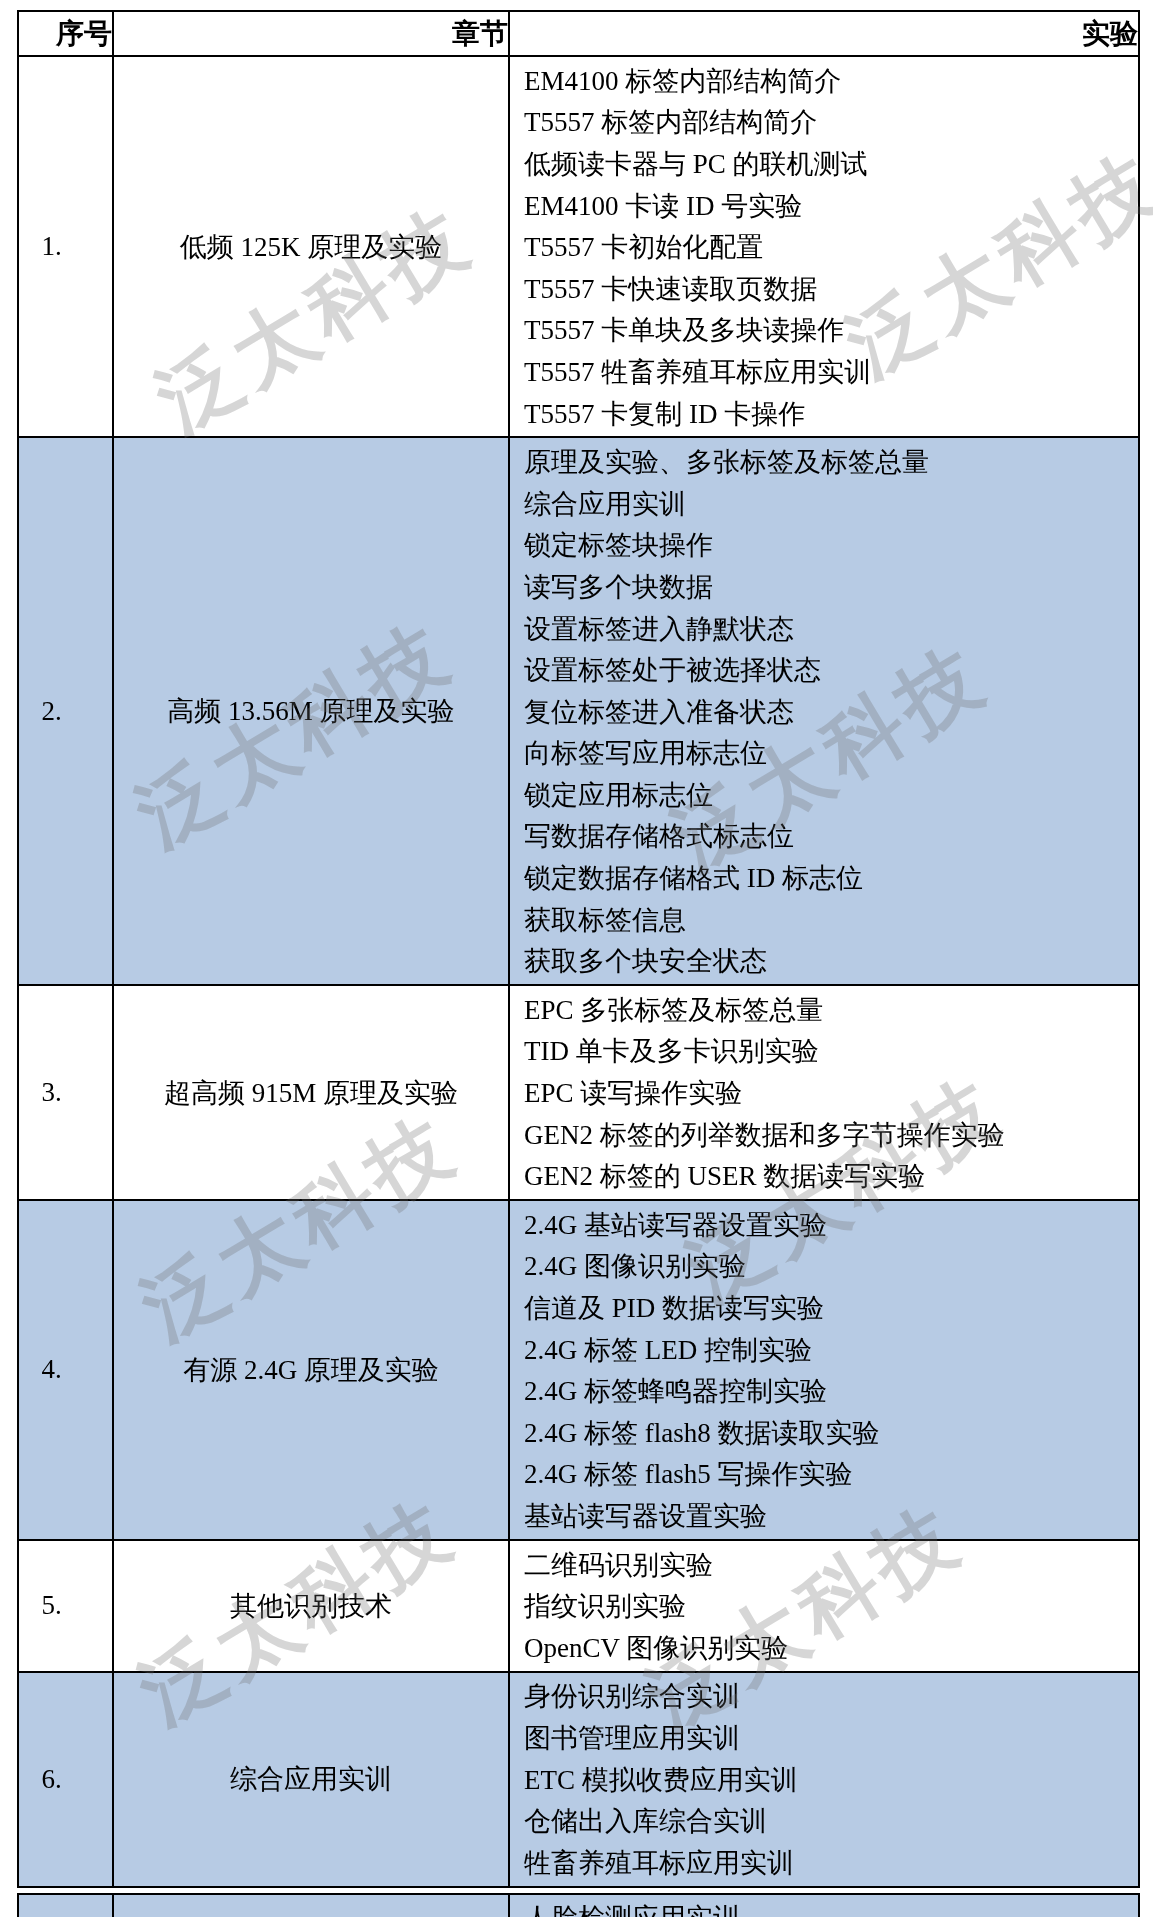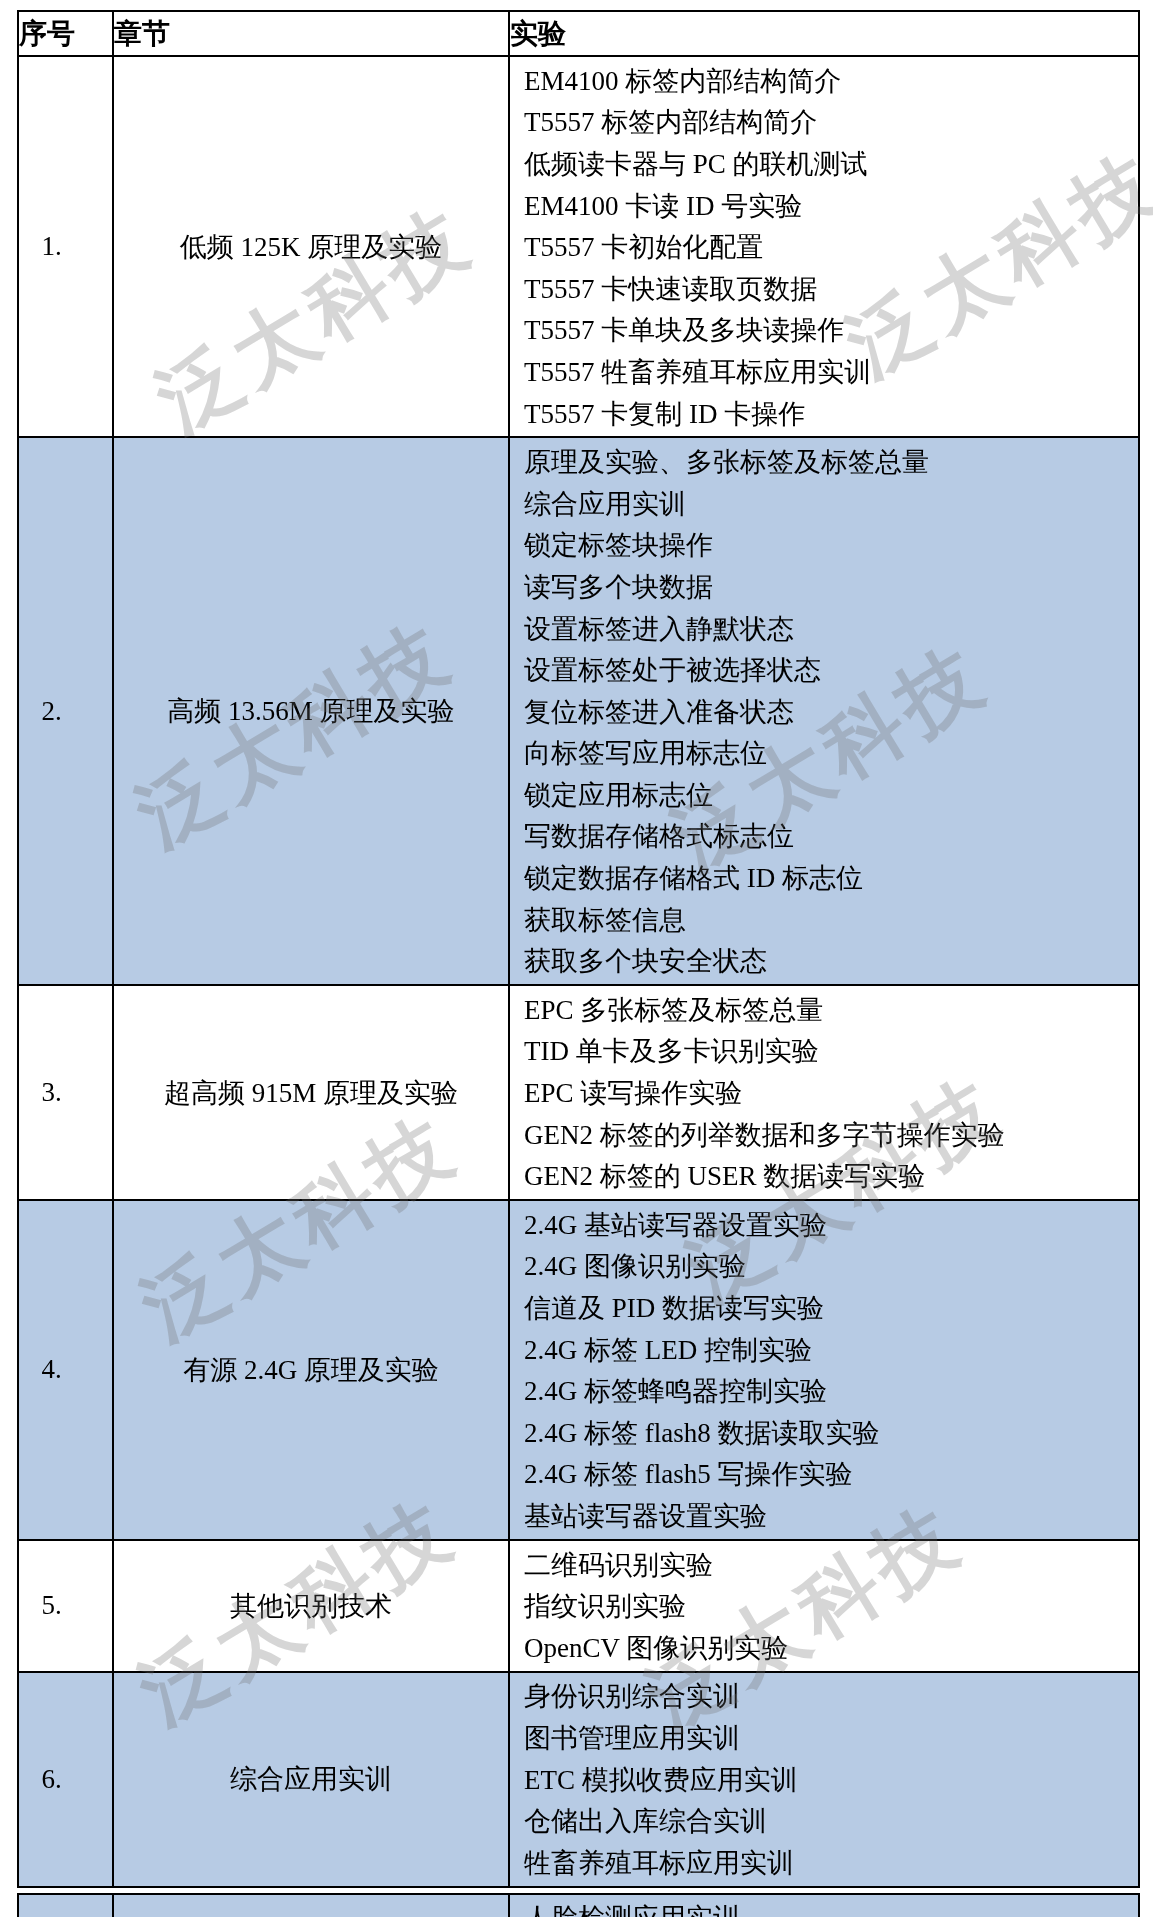--- a/index.html
+++ b/index.html
@@ -34,21 +34,21 @@
   }
   table.footer-tbl{margin-top:5px;}
   col.c-no{width:95px;}
   col.c-chap{width:396px;}
   col.c-exp{width:630px;}
   th,td{border:2px solid #000000;}
   th{
     height:43px;
     font-size:28px;
     font-weight:bold;
-    text-align:left;
+    text-align:right;
     vertical-align:middle;
     padding:0;
   }
   td.no{
     text-align:center;
     vertical-align:middle;
     font-size:27px;
     padding:0 28px 0 0;
   }
   td.chapter{

